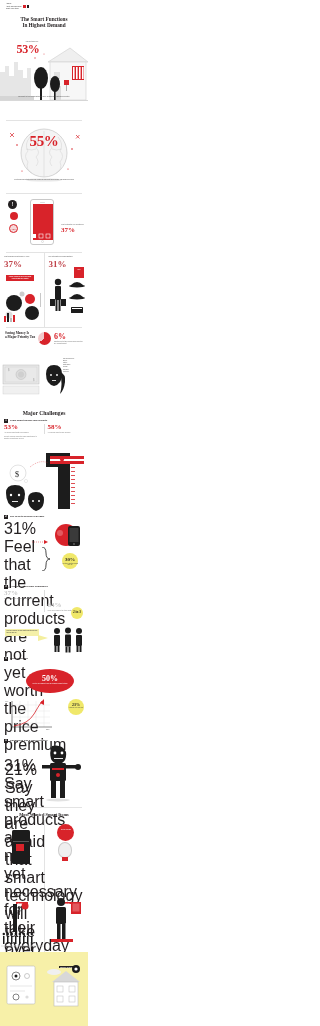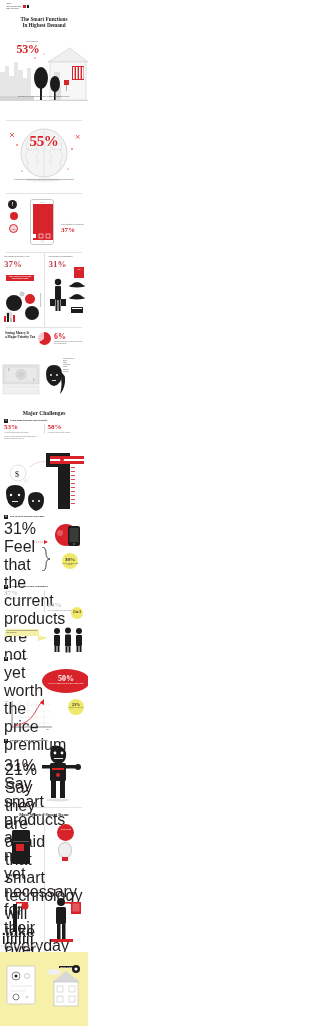--- a/index.html
+++ b/index.html
@@ -115,21 +115,21 @@
   .statpair { display:flex; gap:3px; }
   .statpair .sp { width:37px; }
   .statpair .spn { font-family:"Liberation Serif", serif; font-size:7px; font-weight:bold; color:#d8232a; line-height:7.6px; }
   .statpair .spl { font-size:1.5px; line-height:2px; color:#777; margin-top:0.5px; }
   .spdiv { width:1px; background:#ddd; }
   .note { font-size:1.4px; line-height:1.9px; color:#777; margin-top:2px; width:38px; }
   .yellowcirc { position:absolute; width:16px; height:16px; border-radius:50%; background:#f0e86a; text-align:center; }
   .yellowcirc .n { font-family:"Liberation Serif", serif; font-size:5px; font-weight:bold; color:#231f20; line-height:6px; padding-top:4px; }
   .yellowcirc .l { font-size:1.2px; line-height:1.5px; color:#444; }
 
-  .bigred-circ { position:absolute; width:48px; height:24px; border-radius:50%; background:#d8232a; color:#fff; text-align:center;margin-left:16px; }
+  .bigred-circ { position:absolute; width:48px; height:24px; border-radius:50%; background:#d8232a; color:#fff; text-align:center; }
   .bigred-circ .n { font-family:"Liberation Serif", serif; font-size:8px; font-weight:bold; line-height:9px; padding-top:5px; }
   .bigred-circ .l { font-size:1.3px; line-height:1.7px; padding:0 2px; }
 
   .yellowcallout { position:absolute; background:#f4f0a8; font-size:1.4px; line-height:2px; padding:1.5px; color:#333; }
 
   
   .mw-title { font-family:"Liberation Serif", serif; font-size:4.4px; font-weight:bold; text-align:center; padding:4px 0 3px 0; }
   .grid2 { display:flex; }
   .cell { width:44px; position:relative; padding:2px; }
   .yellowcell { background:#f7f0a8; }

